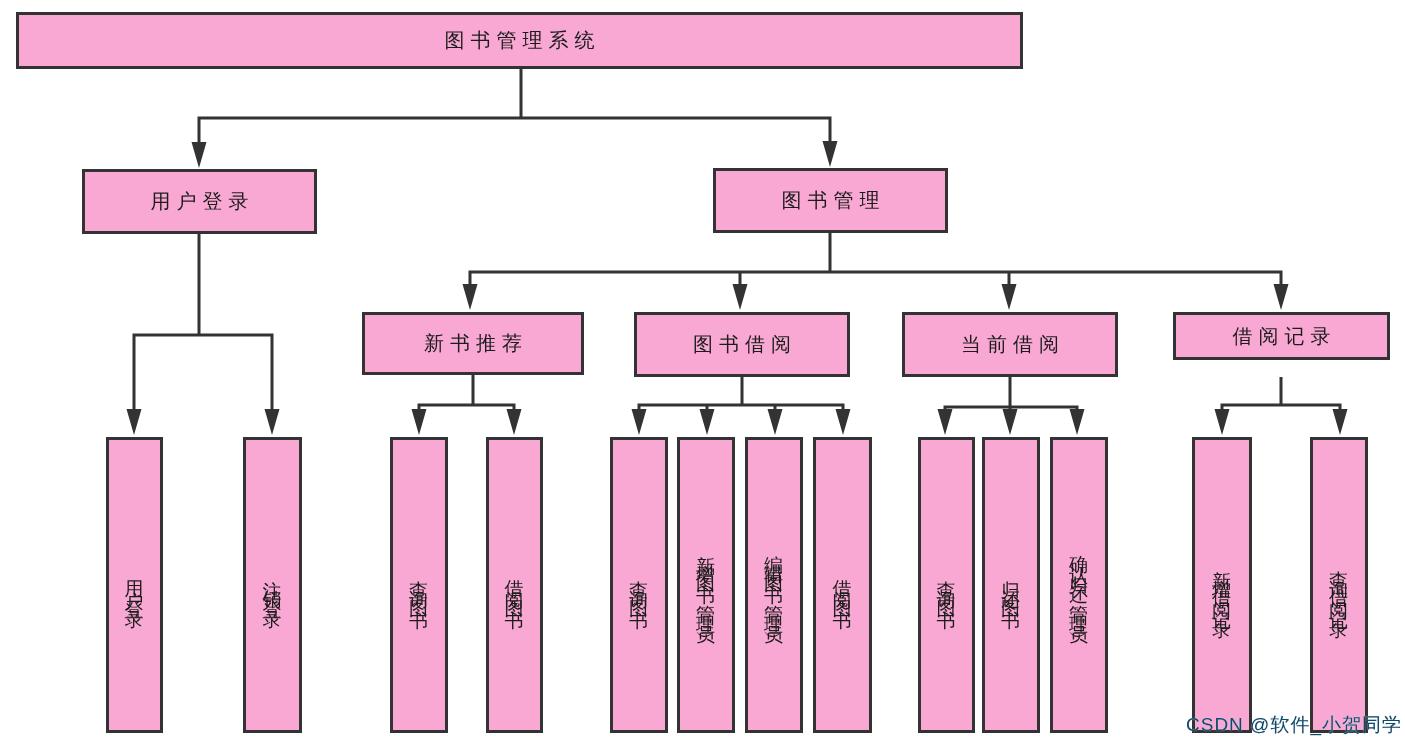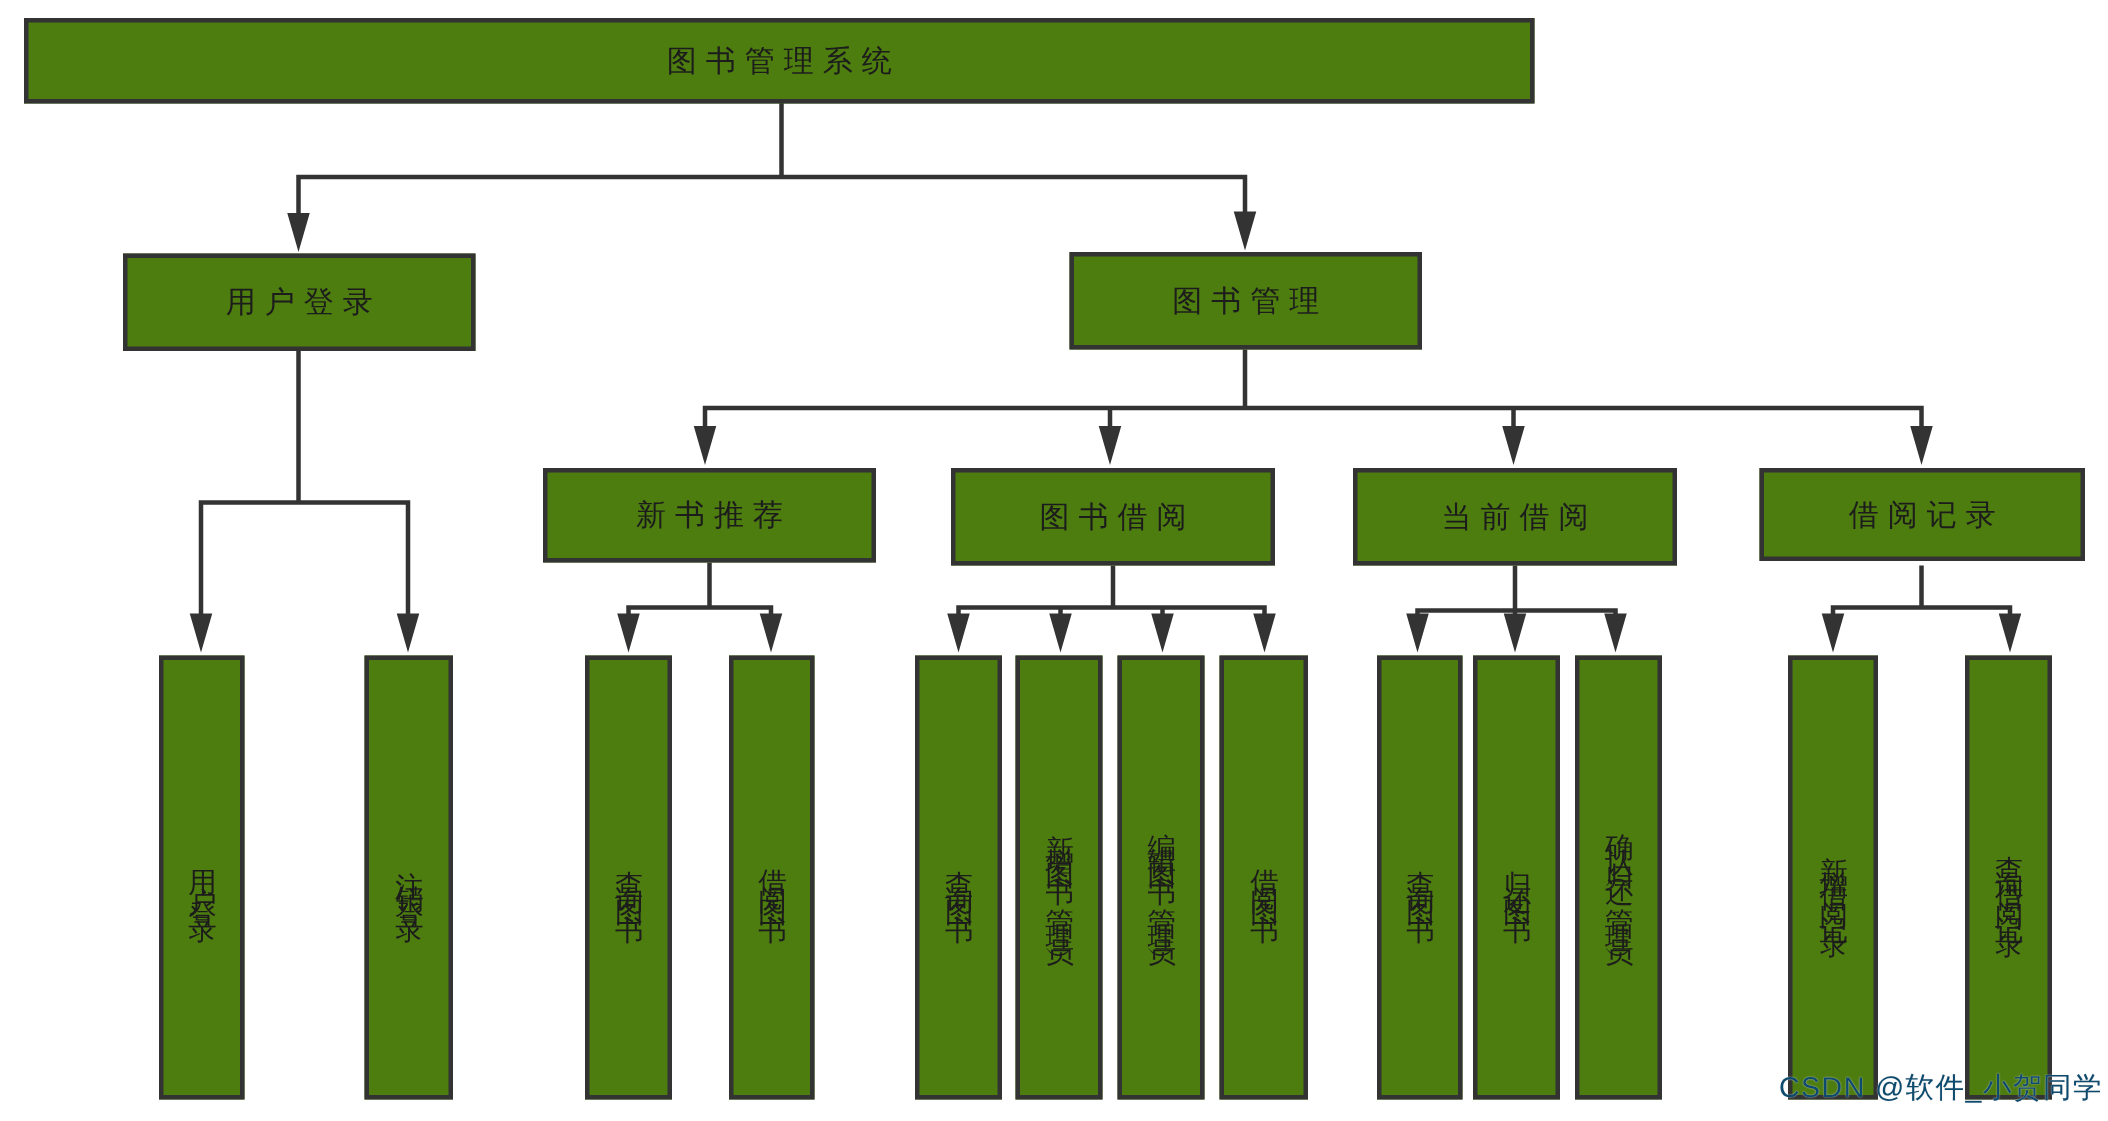--- a/index.html
+++ b/index.html
@@ -20,21 +20,21 @@
     left: 0;
     top: 0;
     width: 1405px;
     height: 747px;
     pointer-events: none;
   }
   .node {
     position: absolute;
     box-sizing: border-box;
     border: 3px solid #333333;
-    background: #4d7c0f;
+    background: #f9a8d4;
     color: #1c1c1c;
     display: flex;
     align-items: center;
     justify-content: center;
     text-align: center;
   }
   .node.h {
     font-size: 20px;
     letter-spacing: 6px;
     text-indent: 6px;
@@ -121,21 +121,21 @@
   </svg>
 
   <div class="node h" style="left:16px; top:12px; width:1007px; height:57px;">图书管理系统</div>
 
   <div class="node h" style="left:82px; top:169px; width:235px; height:65px;">用户登录</div>
   <div class="node h" style="left:713px; top:168px; width:235px; height:65px;">图书管理</div>
 
   <div class="node h" style="left:362px; top:312px; width:222px; height:63px;">新书推荐</div>
   <div class="node h" style="left:634px; top:312px; width:216px; height:65px;text-align:center;">图书借阅</div>
   <div class="node h" style="left:902px; top:312px; width:216px; height:65px;">当前借阅</div>
-  <div class="node h" style="left:1173px; top:312px; width:217px; height:62px;">借阅记录</div>
+  <div class="node h" style="left:1173px; top:312px; width:217px; height:48px;">借阅记录</div>
 
   <div class="node v" style="left:106px; top:437px; width:57px; height:296px;">用户登录</div>
   <div class="node v" style="left:243px; top:437px; width:59px; height:296px;">注销登录</div>
 
   <div class="node v" style="left:390px; top:437px; width:58px; height:296px;">查询图书</div>
   <div class="node v" style="left:486px; top:437px; width:57px; height:296px;">借阅图书</div>
 
   <div class="node v" style="left:610px; top:437px; width:58px; height:296px;">查询图书</div>
   <div class="node v" style="left:677px; top:437px; width:58px; height:296px;">新增图书（管理员）</div>
   <div class="node v" style="left:745px; top:437px; width:58px; height:296px;">编辑图书（管理员）</div>

